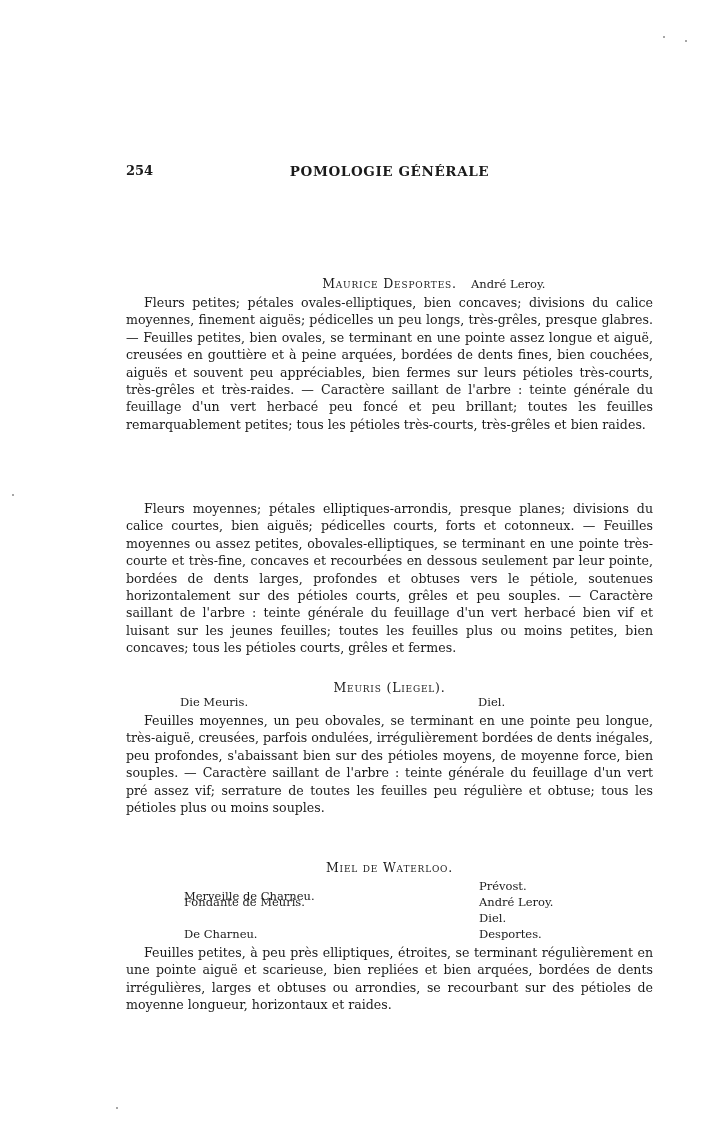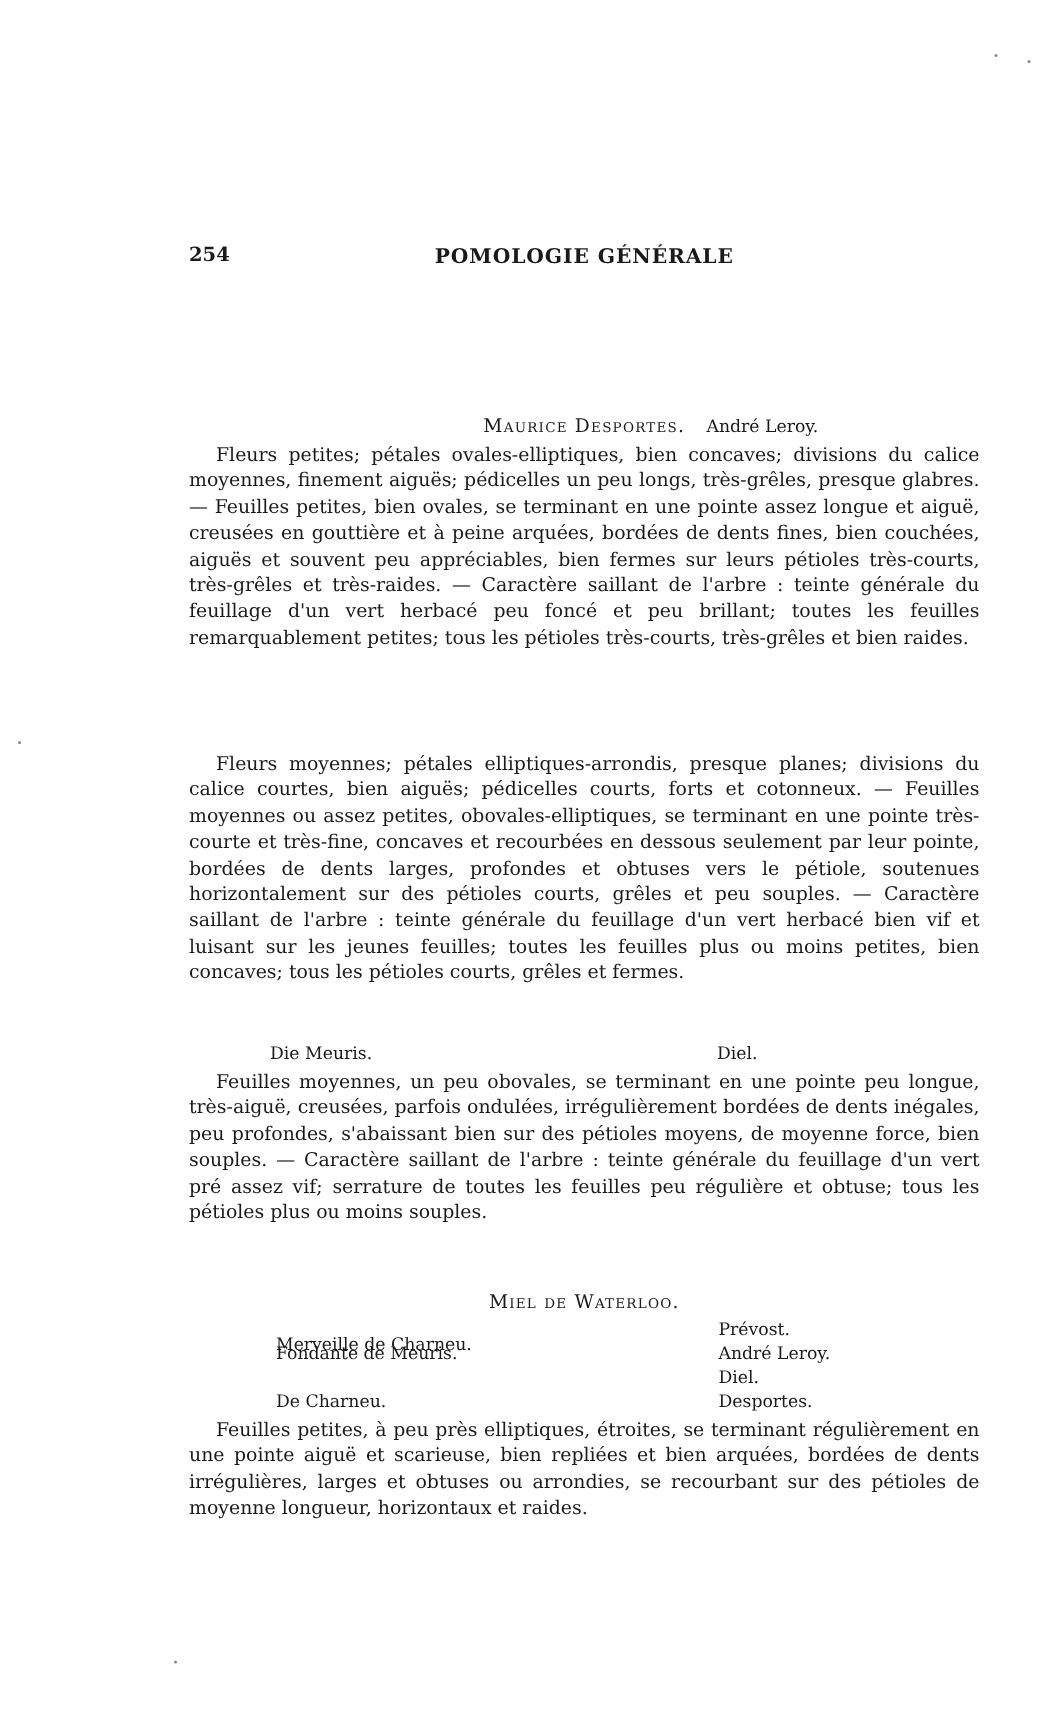--- a/index.html
+++ b/index.html
@@ -33,20 +33,21 @@
   <div class="heading" style="top:260px;margin-top:16px;">Maurice Desportes.</div>
   <div class="authority" style="top:277px; left:471px;">André Leroy.</div>
   <div class="text-block" style="top:294px;">
     <p>Fleurs petites; pétales ovales-elliptiques, bien concaves; divisions du calice moyennes, finement aiguës; pédicelles un peu longs, très-grêles, presque glabres. — Feuilles petites, bien ovales, se terminant en une pointe assez longue et aiguë, creusées en gouttière et à peine arquées, bordées de dents fines, bien couchées, aiguës et souvent peu appréciables, bien fermes sur leurs pétioles très-courts, très-grêles et très-raides. — Caractère saillant de l'arbre : teinte générale du feuillage d'un vert herbacé peu foncé et peu brillant; toutes les feuilles remarquablement petites; tous les pétioles très-courts, très-grêles et bien raides.</p>
   </div>
 
   <div class="text-block" style="top:500px;">
     <p>Fleurs moyennes; pétales elliptiques-arrondis, presque planes; divisions du calice courtes, bien aiguës; pédicelles courts, forts et cotonneux. — Feuilles moyennes ou assez petites, obovales-elliptiques, se terminant en une pointe très-courte et très-fine, concaves et recourbées en dessous seulement par leur pointe, bordées de dents larges, profondes et obtuses vers le pétiole, soutenues horizontalement sur des pétioles courts, grêles et peu souples. — Caractère saillant de l'arbre : teinte générale du feuillage d'un vert herbacé bien vif et luisant sur les jeunes feuilles; toutes les feuilles plus ou moins petites, bien concaves; tous les pétioles courts, grêles et fermes.</p>
   </div>
 
+  <div class="heading" style="top:680px;">Meuris (Liegel).</div>
   <div class="syn-row" style="top:695px; left:180px;">Die Meuris.</div>
   <div class="syn-row" style="top:695px; left:478px;">Diel.</div>
   <div class="text-block" style="top:712px;">
     <p>Feuilles moyennes, un peu obovales, se terminant en une pointe peu longue, très-aiguë, creusées, parfois ondulées, irrégulièrement bordées de dents inégales, peu profondes, s'abaissant bien sur des pétioles moyens, de moyenne force, bien souples. — Caractère saillant de l'arbre : teinte générale du feuillage d'un vert pré assez vif; serrature de toutes les feuilles peu régulière et obtuse; tous les pétioles plus ou moins souples.</p>
   </div>
 
   <div class="heading" style="top:860px;">Miel de Waterloo.</div>
   <div class="authority" style="top:879px; left:479px;">Prévost.</div>
   <div class="syn-row" style="top:895px; left:184px;">Fondante de Meuris.</div>
   <div class="syn-row" style="top:895px; left:479px;">André Leroy.</div>

